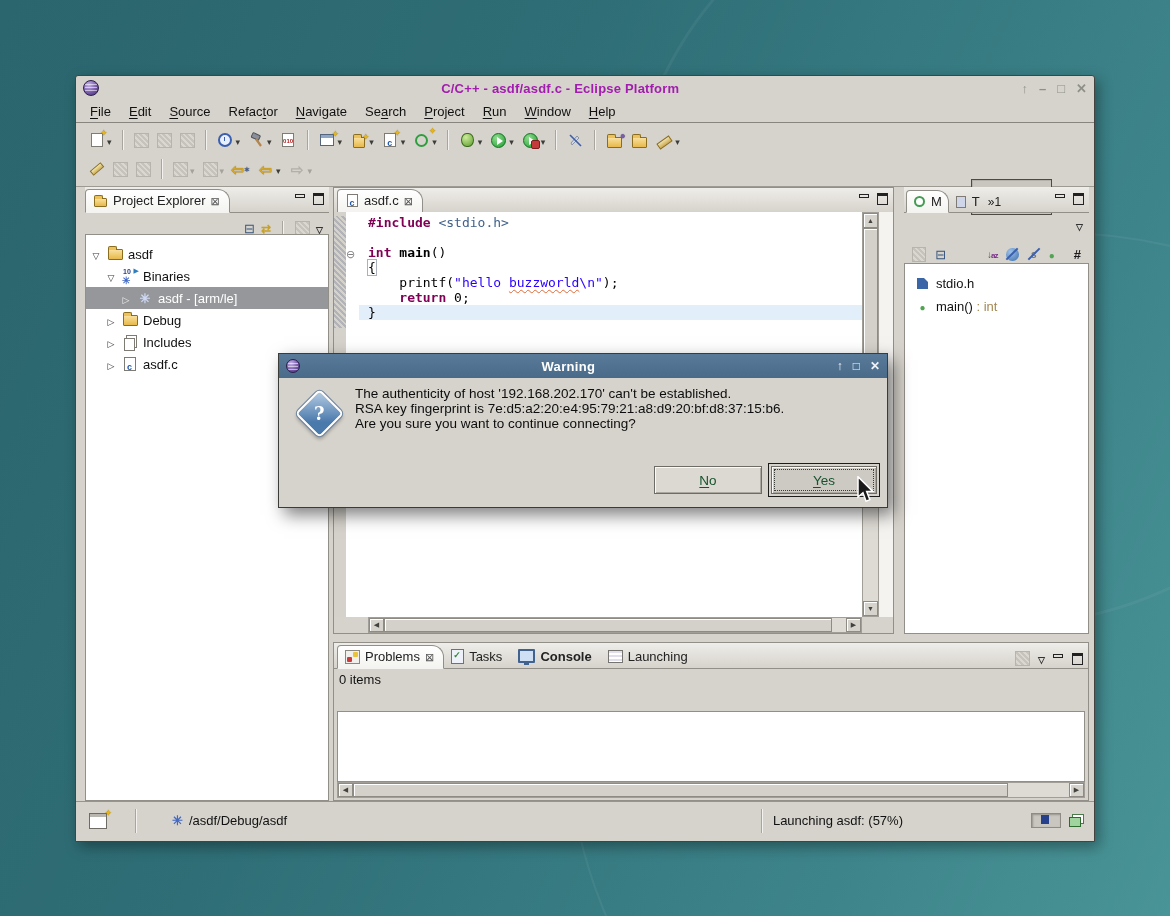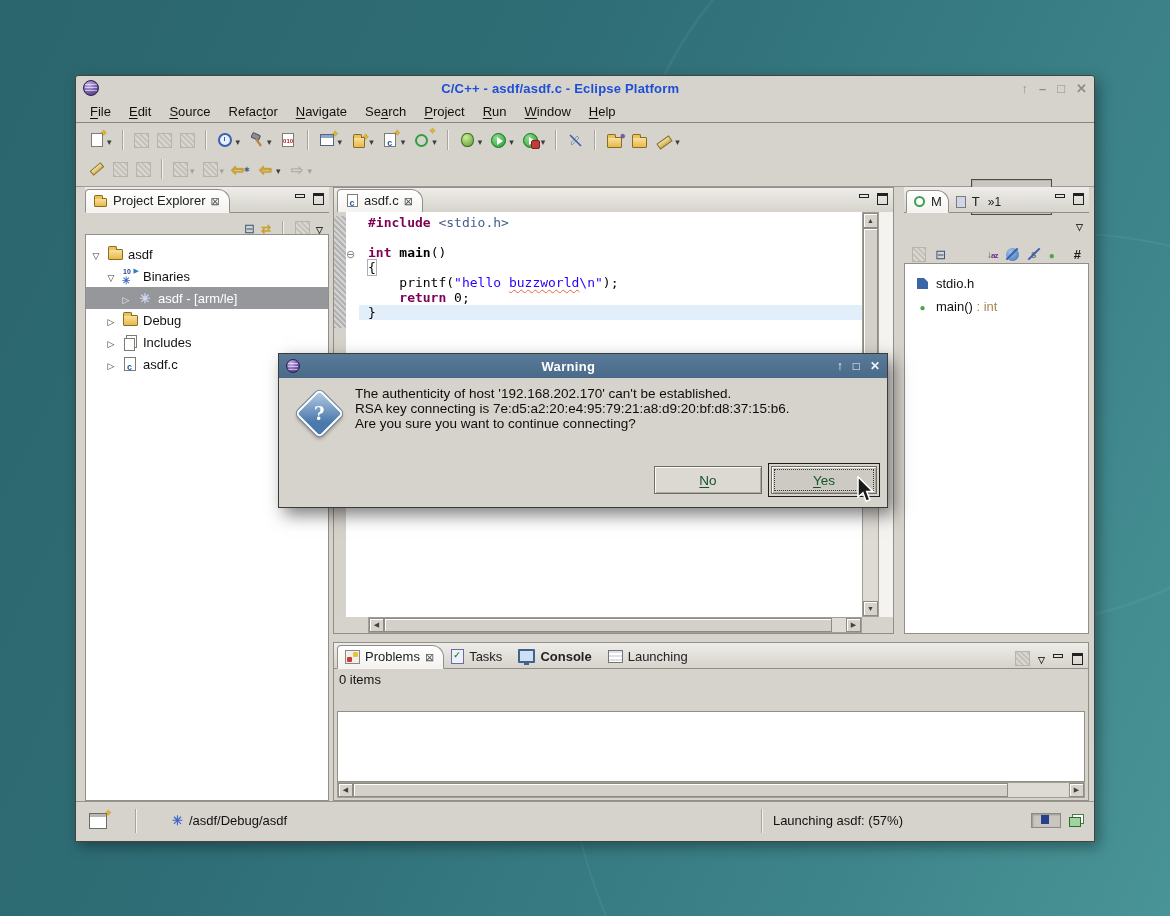--- a/index.html
+++ b/index.html
@@ -7,21 +7,21 @@
   #desktop{position:relative;width:1170px;height:916px;overflow:hidden;
     background:linear-gradient(115deg,#2b656d 0%,#2f6e76 38%,#3d848a 78%,#499496 100%);}
   .swoosh{position:absolute;border-radius:50%;pointer-events:none;}
   .swoosh1{right:-220px;top:-140px;width:760px;height:760px;border:3px solid rgba(255,255,255,.05);}
   .swoosh2{right:-380px;bottom:-300px;width:980px;height:980px;border:2px solid rgba(255,255,255,.055);}
 
   
   #window{position:absolute;left:75px;top:75px;width:1018px;height:765px;background:#d6d3cc;
     border:1px solid #43433f;border-radius:3px 3px 0 0;box-shadow:4px 5px 14px rgba(0,0,0,.35);}
   .titlebar{height:24px;display:flex;align-items:center;padding:0 7px;gap:6px;}
-  .titlebar .title{flex:1;text-align:center;font-weight:bold;font-size:13px;color:#1d4ed8;letter-spacing:.2px;}
+  .titlebar .title{flex:1;text-align:center;font-weight:bold;font-size:13px;color:#a21caf;letter-spacing:.2px;}
   .winbtns{display:flex;gap:11px;color:#8f8f89;font-size:13px;font-weight:bold;line-height:1;}
   .winbtns span{cursor:default;}
 
   .eclipse-icn{width:16px;height:16px;border-radius:50%;position:relative;overflow:hidden;flex:0 0 auto;
     background:radial-gradient(circle at 35% 28%,#c4b2e8,#7a5cab 55%,#43306e 95%);border:1px solid #2c1f4d;box-sizing:border-box;}
   .eclipse-icn::after{content:"";position:absolute;left:1px;right:1px;top:3px;height:9px;
     background:repeating-linear-gradient(180deg,rgba(255,255,255,.55) 0 1px,transparent 1px 3px);}
   .eclipse-sm{width:14px;height:14px;}
 
   .menubar{height:22px;display:flex;align-items:center;padding:0 5px;font-size:13px;color:#111;
@@ -606,21 +606,21 @@
         <span>↑</span>
         <span>□</span>
         <span>✕</span>
       </div>
     </div>
     <div class="qicon">
         <span>?</span>
       </div>
     <div class="dlg-text">
       <div>The authenticity of host '192.168.202.170' can't be established.</div>
-      <div>RSA key connecting is 7e:d5:a2:20:e4:95:79:21:a8:d9:20:bf:d8:37:15:b6.</div>
+      <div>RSA key fingerprint is 7e:d5:a2:20:e4:95:79:21:a8:d9:20:bf:d8:37:15:b6.</div>
       <div>Are you sure you want to continue connecting?</div>
     </div>
     <div class="btn" style="left:375px;top:112px;width:108px;height:28px;">
       <span><u>N</u><span>o</span></span>
     </div>
     <div class="btn-default-wrap" style="left:489px;top:109px;width:112px;height:34px;">
       <div class="btn">
         <span><u>Y</u><span>es</span></span>
       </div>
     </div>

